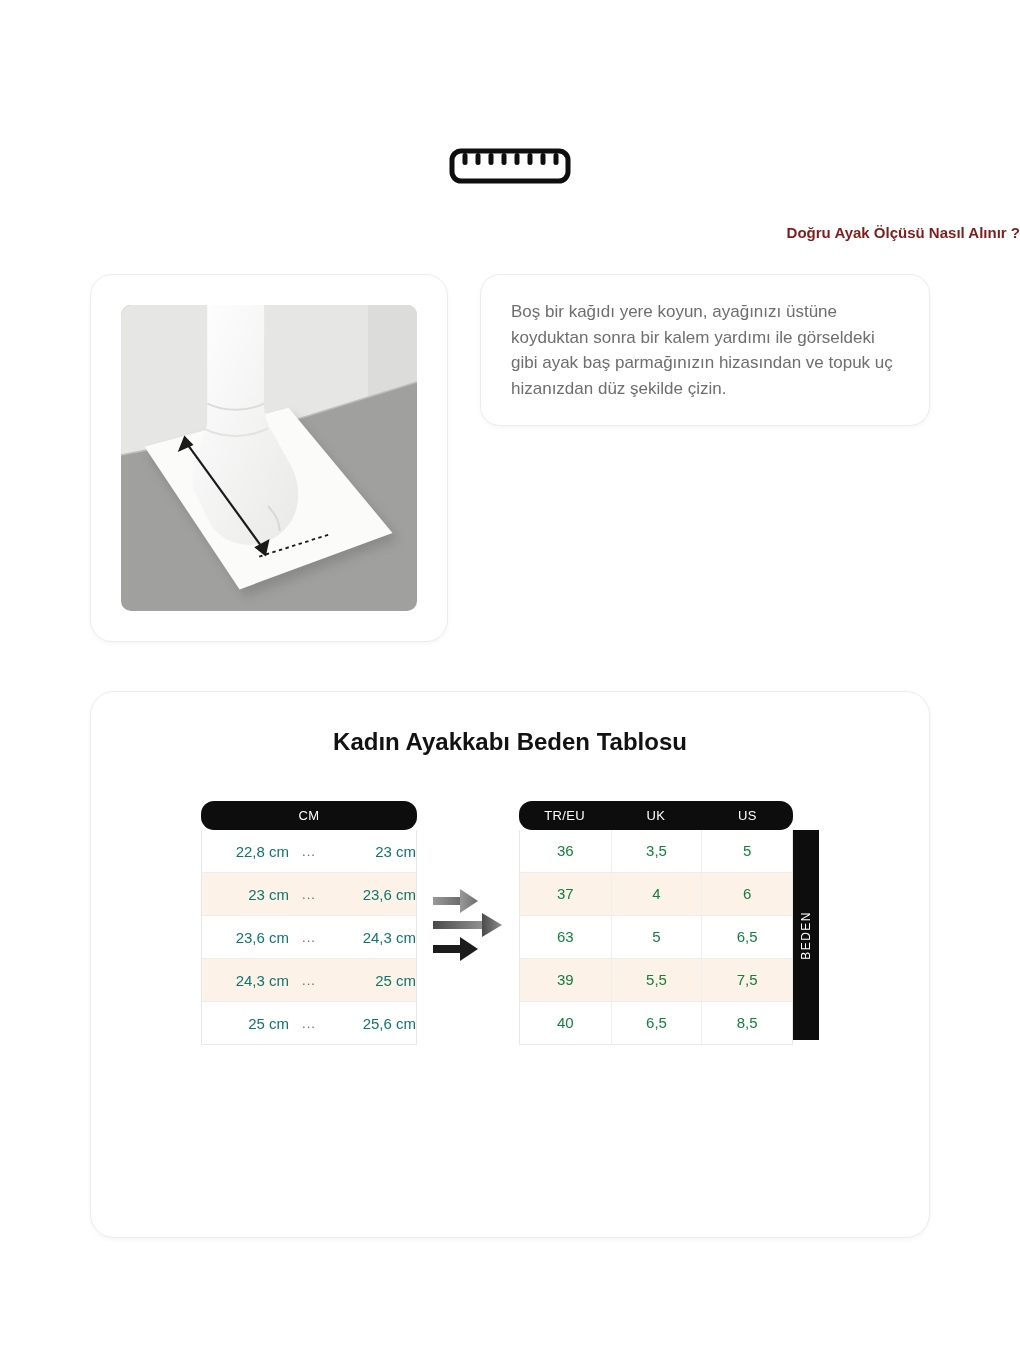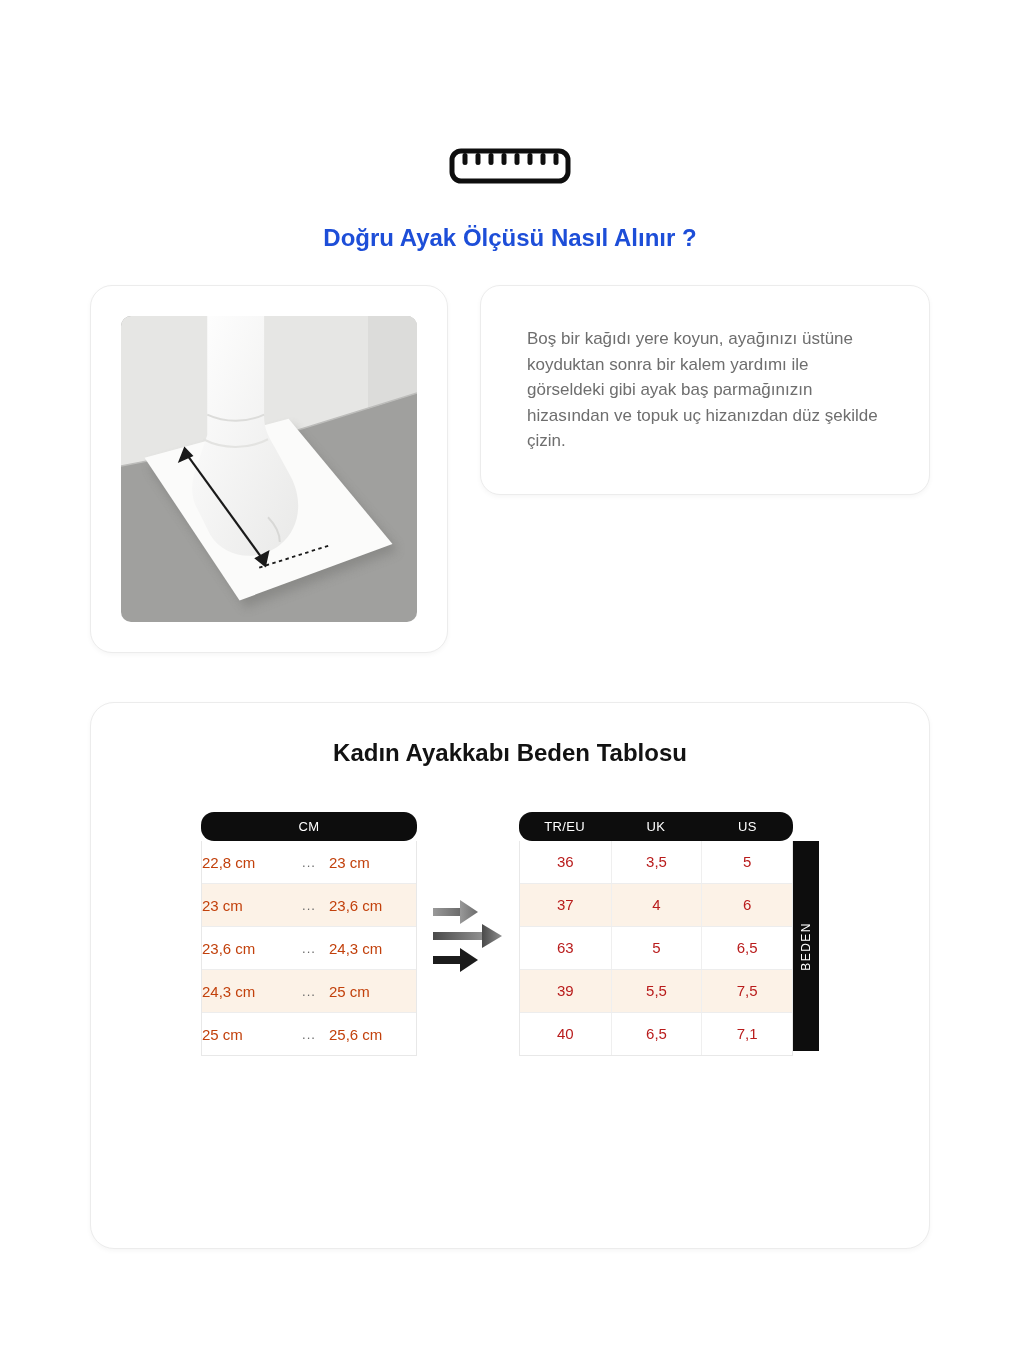--- a/index.html
+++ b/index.html
@@ -2,58 +2,58 @@
 <html><head>
 <meta charset="utf-8">
 <style>
   html,body{margin:0;padding:0;background:#ffffff;}
   .page{position:relative;width:1020px;height:1360px;background:#ffffff;
         font-family:"Liberation Sans",sans-serif;color:#111;overflow:hidden;}
   .content{width:840px;margin:0 auto;}
 
   
   .ruler-wrap{display:flex;justify-content:center;margin-top:148px;}
-  .main-title{margin-top:36px;text-align:center;font-size:24px;font-weight:700;color:#1d4ed8;}
+  .main-title{margin-top:36px;text-align:right;font-size:15px;font-weight:700;color:#7f1d1d;}
 
   
   .row1{display:flex;gap:32px;margin-top:33px;}
   .card{background:#fff;border:1px solid #ececec;border-radius:22px;
         box-shadow:0 2px 5px rgba(0,0,0,0.04);box-sizing:border-box;}
   .photo-card{width:358px;height:368px;padding:30px;flex:none;}
   .photo-frame{width:100%;height:100%;border-radius:10px;overflow:hidden;}
   .photo-frame svg{display:block;width:100%;height:100%;}
   .text-col{flex:1;display:flex;flex-direction:column;gap:21px;}
   .info-card{padding:24px 30px;border-radius:20px;}
   .info-card.grow{flex:1;display:flex;align-items:center;}
-  .info-text{font-size:17px;line-height:1.5;color:#6e6e6e;margin:16px;}
+  .info-text{font-size:17px;line-height:1.5;color:#6e6e6e;margin:0;}
 
   
   .size-card{margin-top:49px;height:547px;border-radius:24px;}
   .size-title{margin-top:36px;text-align:center;font-size:24px;font-weight:700;color:#121212;}
   .tables-row{display:flex;justify-content:center;align-items:flex-start;margin-top:45px;}
 
   .tbl-header{background:#0d0d0d;color:#fff;font-size:13px;letter-spacing:.4px;
               height:29px;line-height:29px;text-align:center;border-radius:13px;}
   .tbl-body{border:1px solid #e8e8e8;border-top:none;box-sizing:border-box;}
   .trow{height:42px;background:#fff;border-bottom:1px solid #ededed;}
   .trow:last-child{border-bottom:none;}
   .trow.alt{background:#fcf2e7;}
 
   .cm-table{width:216px;}
   .cm-row{display:grid;grid-template-columns:1fr 40px 1fr;align-items:center;}
-  .cm-cell{font-size:15px;color:#c2410c;text-align:left;}
+  .cm-cell{font-size:15px;color:#0f766e;text-align:right;}
   .cm-dots{font-size:13px;color:#6a6a6a;text-align:center;letter-spacing:1px;}
 
   .arrows-block{width:76px;margin:87px 12px 0 14px;flex:none;}
   .arrows-block svg{display:block;}
 
   .size-table{width:274px;}
   .size-head-row,.size-row{display:grid;grid-template-columns:1fr 1fr 1fr;}
   .size-head-cell{height:42px;line-height:29px;text-align:center;}
-  .size-cell{font-size:15px;color:#b91c1c;text-align:center;line-height:42px;}
+  .size-cell{font-size:15px;color:#15803d;text-align:center;line-height:42px;}
   .size-row .size-cell + .size-cell{border-left:1px solid #efefef;}
 
   .beden-bar{width:26px;height:210px;margin-top:29px;background:#0d0d0d;
              display:flex;align-items:center;justify-content:center;flex:none;}
   .beden-label{writing-mode:vertical-rl;transform:rotate(180deg);
                color:#fff;font-size:12px;letter-spacing:1.5px;}
 </style>
 </head>
 <body>
 
@@ -217,21 +217,21 @@
               <span class="size-cell">6,5</span>
             </div>
             <div class="trow alt size-row">
               <span class="size-cell">39</span>
               <span class="size-cell">5,5</span>
               <span class="size-cell">7,5</span>
             </div>
             <div class="trow size-row">
               <span class="size-cell">40</span>
               <span class="size-cell">6,5</span>
-              <span class="size-cell">7,1</span>
+              <span class="size-cell">8,5</span>
             </div>
           </div>
         </div>
 
         <div class="beden-bar">
           <span class="beden-label">BEDEN</span>
         </div>
 
       </div>
     </div>

